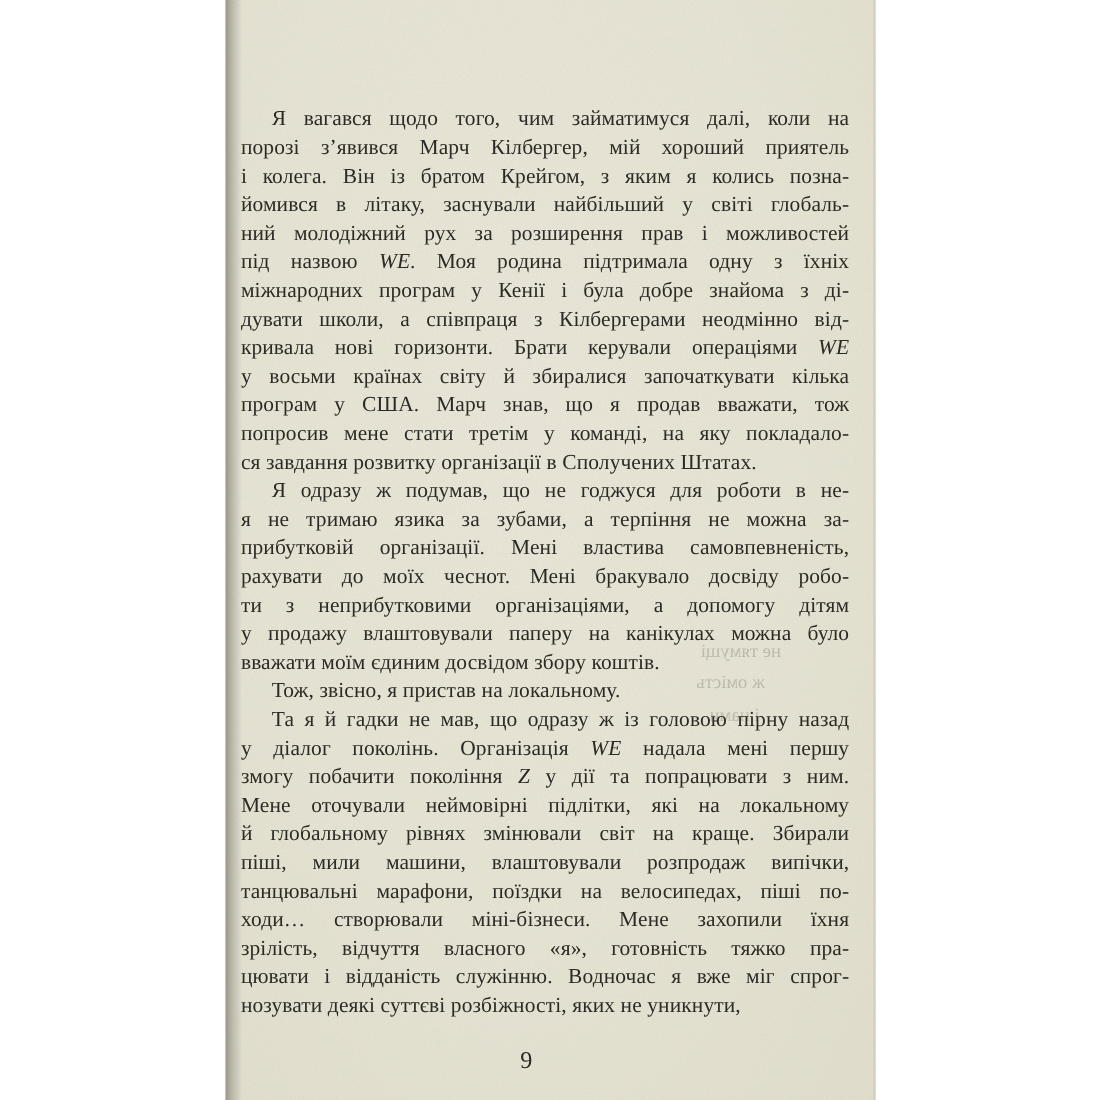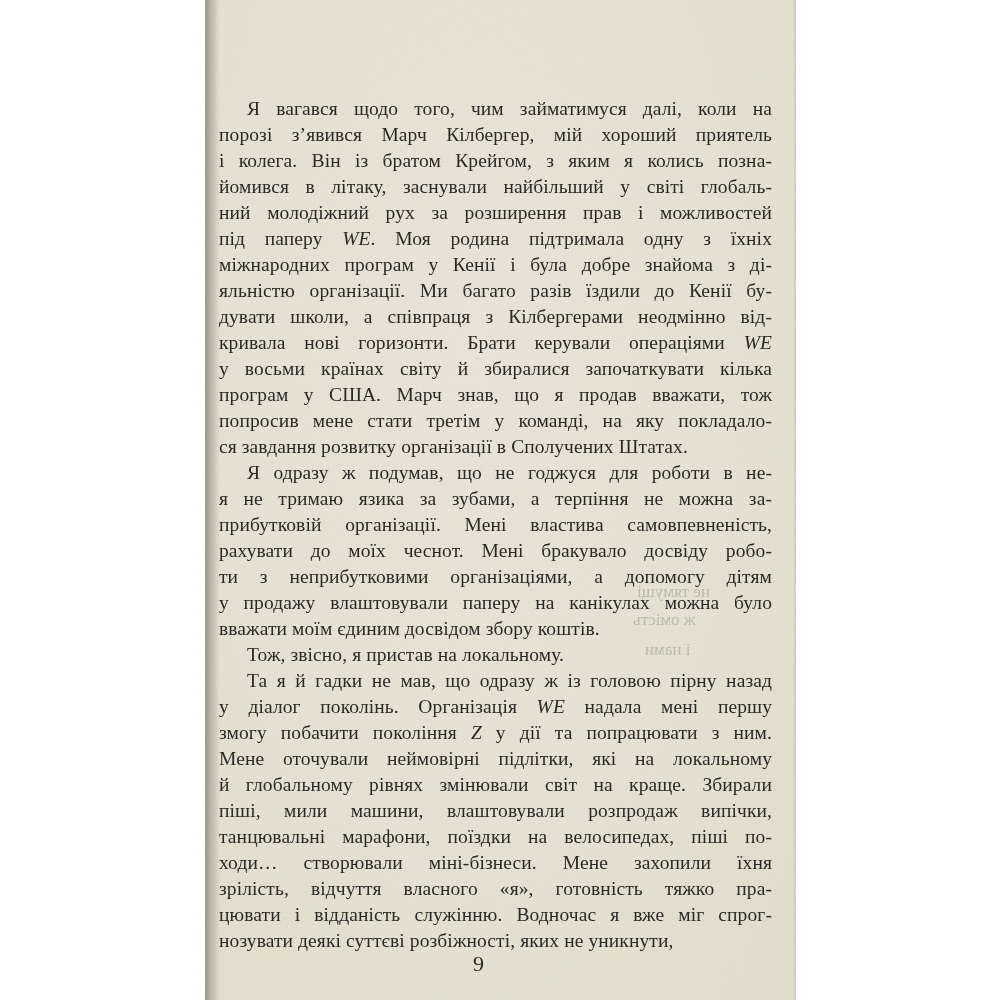--- a/index.html
+++ b/index.html
@@ -94,23 +94,22 @@
         <div class="ghost">і нами</div>
       </div>
 
     <div class="text-block">
         <div>
           <div class="line indent"><span>Я вагався щодо того, чим займатимуся далі, коли на</span></div>
           <div class="line"><span>порозі з’явився Марч Кілбергер, мій хороший приятель</span></div>
           <div class="line"><span>і колега. Він із братом Крейгом, з яким я колись позна-</span></div>
           <div class="line"><span>йомився в літаку, заснували найбільший у світі глобаль-</span></div>
           <div class="line"><span>ний молодіжний рух за розширення прав і можливостей</span></div>
-          <div class="line"><span>під паперу </span><em>WE</em><span>. Моя родина підтримала одну з їхніх</span></div>
+          <div class="line"><span>під назвою </span><em>WE</em><span>. Моя родина підтримала одну з їхніх</span></div>
           <div class="line"><span>міжнародних програм у Кенії і була добре знайома з ді-</span></div>
-          <div class="line"><span>яльністю організації. Ми багато разів їздили до Кенії бу-</span></div>
           <div class="line"><span>дувати школи, а співпраця з Кілбергерами неодмінно від-</span></div>
           <div class="line"><span>кривала нові горизонти. Брати керували операціями </span><em>WE</em></div>
           <div class="line"><span>у восьми країнах світу й збиралися започаткувати кілька</span></div>
           <div class="line"><span>програм у США. Марч знав, що я продав вважати, тож</span></div>
           <div class="line"><span>попросив мене стати третім у команді, на яку покладало-</span></div>
           <div class="line last"><span>ся завдання розвитку організації в Сполучених Штатах.</span></div>
         </div>
         <div>
           <div class="line indent"><span>Я одразу ж подумав, що не годжуся для роботи в не-</span></div>
           <div class="line"><span>я не тримаю язика за зубами, а терпіння не можна за-</span></div>

